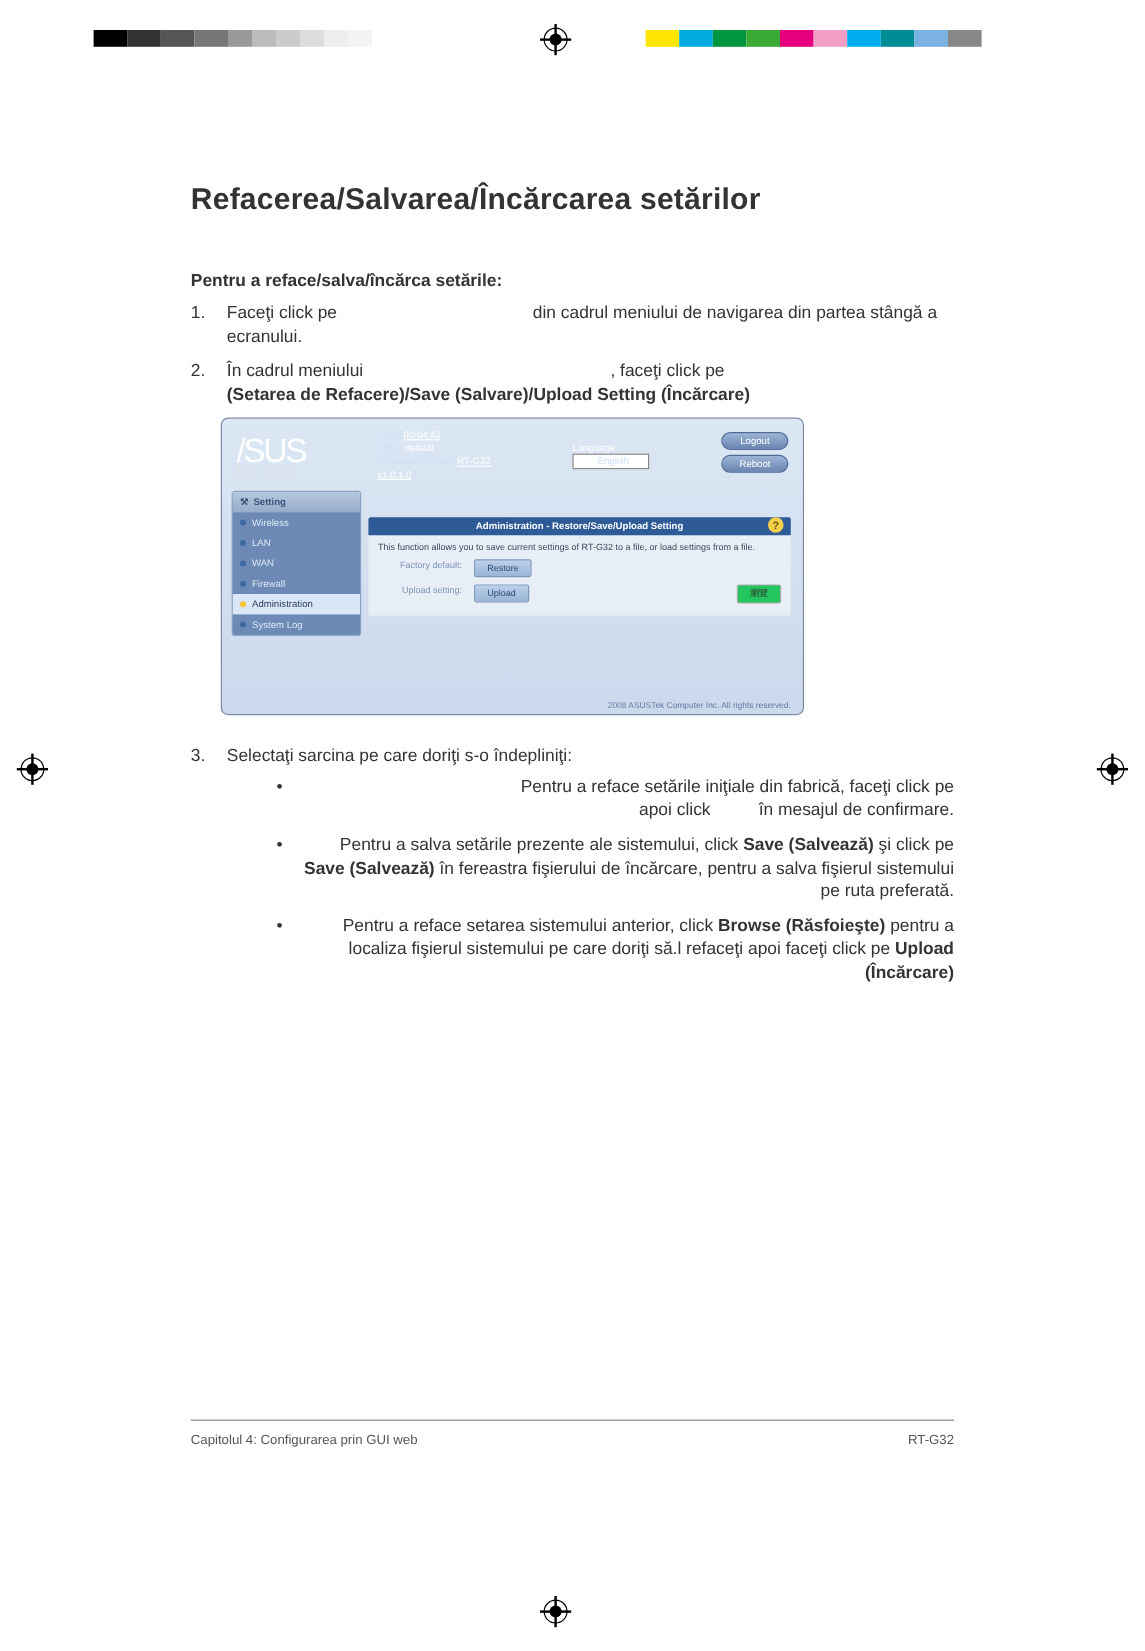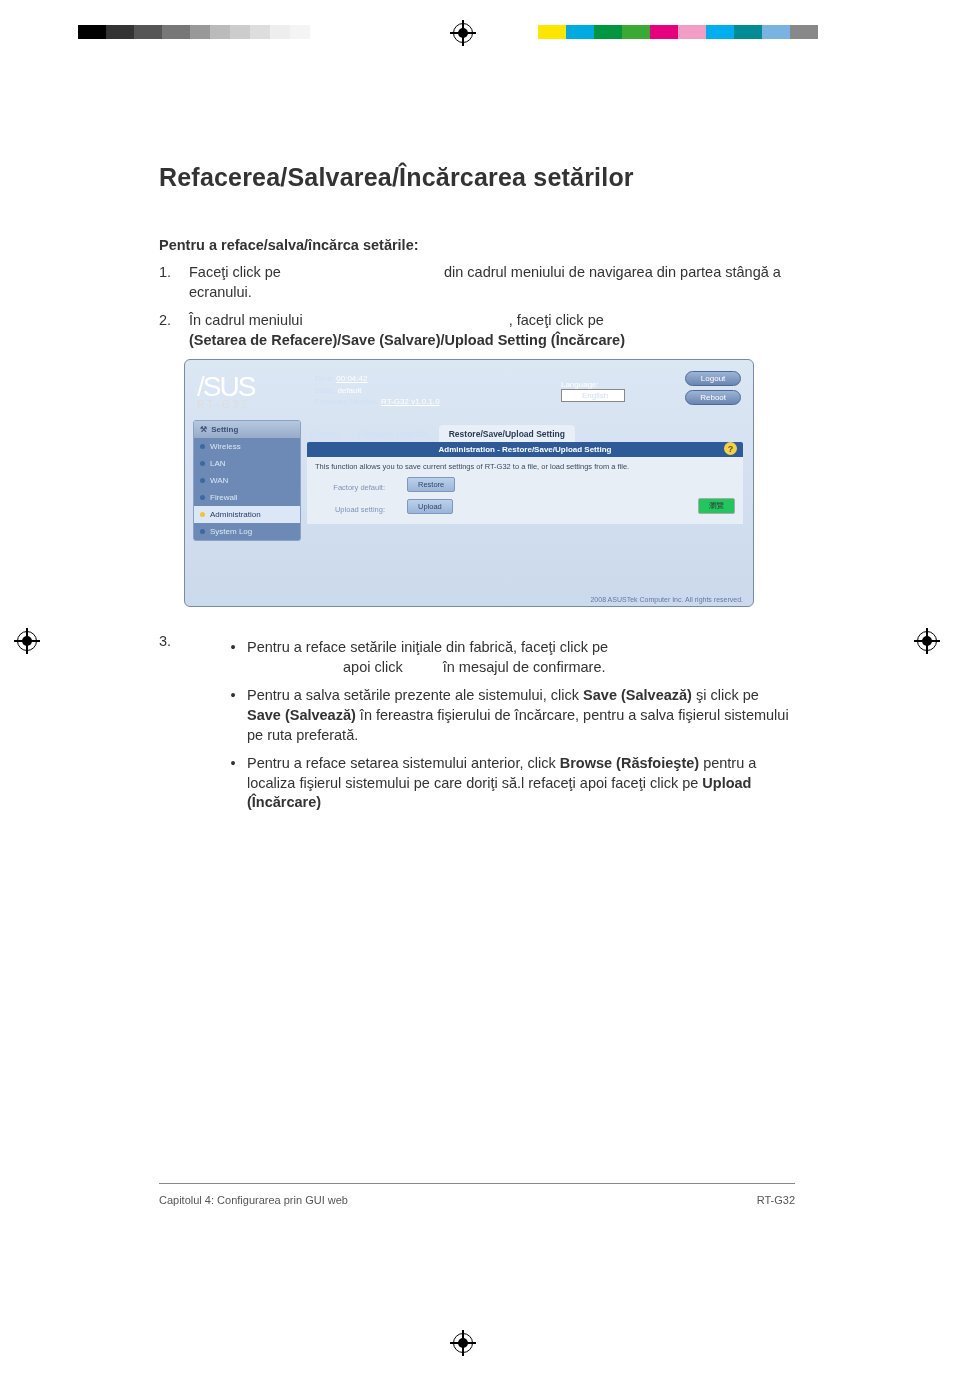--- a/index.html
+++ b/index.html
@@ -23,37 +23,37 @@
   .regmark::before{
     content:""; width:18px; height:18px; border:1.4px solid #000; border-radius:50%; position:absolute;
   }
   .regmark::after{
     content:""; width:26px; height:1.4px; background:#000; position:absolute;
   }
   .regmark .v { width:1.4px; height:26px; background:#000; position:absolute; }
   .regmark .c { width:10px; height:10px; background:#000; border-radius:50%; position:absolute; }
   
   .page {
-    position:absolute; left:159px; top:163px; width:636px;
+    position:absolute; left:159px; top:152px; width:636px;
   }
   h1 {
     font-size:25px; font-weight:bold; letter-spacing:0.2px; margin-bottom:45px;
   }
   .sub {
     font-weight:bold; font-size:14.5px; margin-bottom:10px;
   }
   ol.steps { list-style:none; font-size:14.5px; line-height:1.35; }
   ol.steps > li { display:flex; margin-bottom:9px; }
   ol.steps > li > .num { width:30px; flex-shrink:0; }
   ol.steps > li > .body { flex:1; }
   .bold { font-weight:bold;margin-top:34px; }
   
   .router-ui {
     margin:8px 0 25px 25px;
-    width:570px; height:248px;
+    width:486px; height:248px;
     background: linear-gradient(#dce7f4,#cbd9ec);
     border:1px solid #7a8aa5;
     border-radius:6px;
     position:relative;
     font-size:8.5px;
     color:#fff;
     overflow:hidden;
   }
   .hdr {
     height:60px; display:flex; align-items:center;
@@ -102,39 +102,39 @@
   .main {
     position:absolute; left:122px; top:82px; right:10px;
   }
   .panel-hd {
     background:#2e5b97; color:#fff; text-align:center; padding:3px 12px; font-size:8px; font-weight:bold;
     border-radius:2px 2px 0 0;
   }
   .panel-bd {
     background:#e8eef6; color:#3a4a60; font-size:7.5px; padding:5px 8px 10px;
   }
-  .row { display:flex; align-items:flex-end; gap:22px; margin-top:6px; }
+  .row { display:flex; align-items:flex-start; gap:10px; margin-top:6px; }
   .row .lbl { width:70px; text-align:right; color:#7d94b8; }
   .ibtn {
     background: linear-gradient(#bcd0eb,#9cb5d6); border:1px solid #7d97bd;
     color:#2b4970; font-size:7.5px; padding:2px 10px; border-radius:2px;
   }
   .help-ico{
     position:absolute; right:6px; top:0; width:13px; height:13px; background:#f3d14d;
     border-radius:50%; color:#6b5200; font-size:9px; font-weight:bold;
     display:flex;align-items:center;justify-content:center;
   }
   .foot {
     position:absolute; bottom:3px; right:10px; color:#6579a0; font-size:7px;
   }
   
   ul.inner { list-style:none; margin-left:30px; margin-top:6px; }
   ul.inner > li { display:flex; margin-bottom:9px; font-size:14.5px; line-height:1.35; }
   ul.inner > li > .bul { width:28px; text-align:center; flex-shrink:0; }
-  ul.inner > li > .bod { flex:1; }
+  ul.inner > li > .bod { flex:1;text-align:right; }
   
   .pg-footer {
     position:absolute; left:159px; bottom:170px; width:636px;
     border-top:1px solid #888; padding-top:10px;
     font-size:11px; color:#555;
     display:flex; justify-content:space-between;
   }
 </style>
 </head>
 <body>
@@ -227,25 +227,20 @@
         <span>Setting</span>
       </div>
       <ul>
         <li>Wireless</li>
         <li>LAN</li>
         <li>WAN</li>
         <li>Firewall</li>
         <li class="sel">Administration</li>
         <li>System Log</li>
       </ul>
-    </div>
-    <div class="tabbar">
-      <div class="tab">System</div>
-      <div class="tab">Firmware Upgrade</div>
-      <div class="tab active">Restore/Save/Upload Setting</div>
     </div>
     <div class="main">
       <div style="position:relative">
         <div class="panel-hd">Administration - Restore/Save/Upload Setting</div>
         <div class="help-ico">?</div>
       </div>
       <div class="panel-bd">
         <div>This function allows you to save current settings of RT-G32 to a file, or load settings from a file.</div>
         <div class="row">
           <div class="lbl">Factory default:</div>
@@ -259,20 +254,21 @@
         </div>
       </div>
     </div>
     <div class="foot">2008 ASUSTek Computer Inc. All rights reserved.</div>
   </div>
 
   <ol class="steps">
     <li>
       <div class="num">3.</div>
       <div class="body">
+        <div>Selectaţi sarcina pe care doriţi s-o îndepliniţi:</div>
         <ul class="inner">
           <li>
             <div class="bul">•</div>
             <div class="bod">
               <span>Pentru a reface setările iniţiale din fabrică, faceţi click pe </span><br>
               <span style="display:inline-block;width:92px"></span><span> apoi click </span><span style="display:inline-block;width:32px"></span><span> în mesajul de confirmare.</span>
             </div>
           </li>
           <li>
             <div class="bul">•</div>

